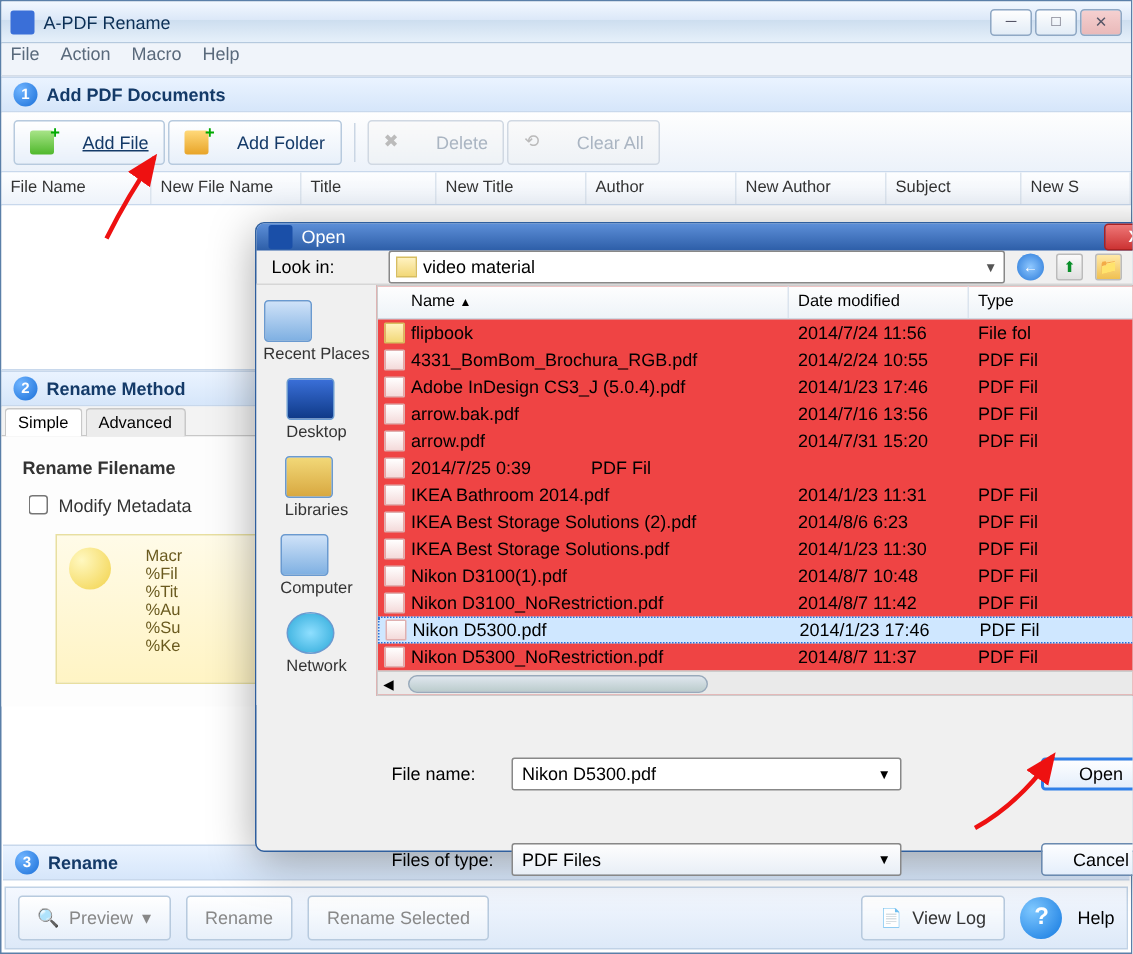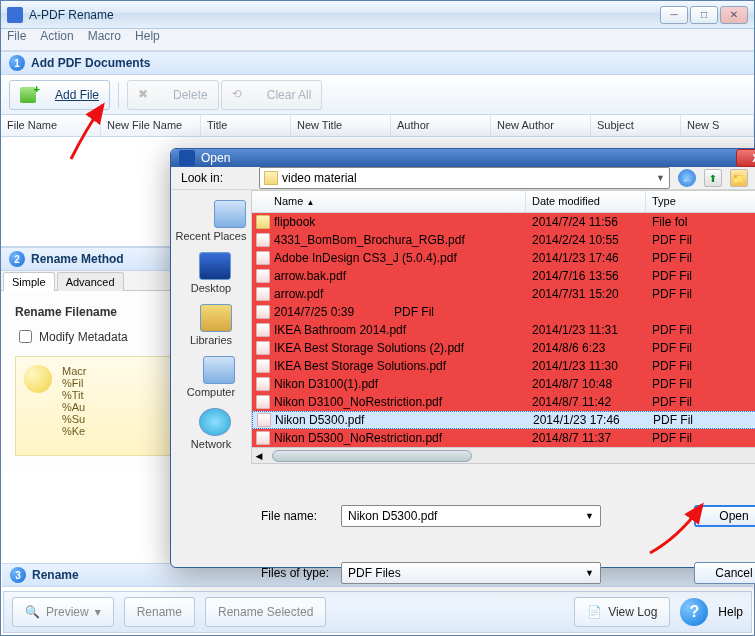--- a/index.html
+++ b/index.html
@@ -33,21 +33,21 @@
 .colhdr div { padding: 4px 6px; border-right: 1px solid #dbe4ee; }
 
 .listarea { height: 110px; background: #fff; border-bottom: 1px solid #c8d8ec; }
 
 .tabs { display: flex; font-size: 11px; border-bottom:1px solid #c8c8c8; padding-left:2px;background:#f3f3f3;}
 .tab { padding:3px 8px; border:1px solid #c8c8c8; border-bottom:none; background:#fff; border-radius:3px 3px 0 0; margin-right:2px; position:relative; top:1px;}
 .tab.inactive{background:#ececec;}
 
 .rename-area { padding: 14px 14px; font-size: 12px; color: #333; height: 180px; background:#fdfdfd;}
 .chk { display:flex;align-items:center;gap:4px;margin-top:8px;}
-.tipbox { margin-top:10px; width:250px; height:100px; background:linear-gradient(#fffbe8,#fff4c4); border:1px solid #e8dfa0; padding:8px; display:flex; gap:10px; font-size:11px; color:#6a5a1f;}
+.tipbox { margin-top:10px; width:250px; height:100px; background:linear-gradient(#fffbe8,#fff4c4); border:1px solid #e8dfa0; padding:8px; display:flex; gap:23px; font-size:11px; color:#6a5a1f;margin-left:22px;}
 .bulb{width:28px;height:28px;border-radius:50%;background:radial-gradient(circle at 30% 30%,#fff8c0,#f2d24a);}
 
 .bottombar { position:absolute; bottom:2px; left:2px; right:2px; height:42px; background:linear-gradient(#f4f8ff,#dde9f8); border:1px solid #c0d2e6; display:flex; align-items:center; padding:0 8px; gap:10px;}
 .bbtn { height:30px; border:1px solid #b7cade; border-radius:3px; background:linear-gradient(#fff,#e8f0fa); display:flex; align-items:center; padding:0 12px; font-size:12px; gap:6px; color:#888;}
 .bbtn.dark{color:#333;}
 .spacer{flex:1;}
 
 
 .arrow { position:absolute; pointer-events:none; }
 .arrow svg{overflow:visible;}
@@ -57,21 +57,21 @@
 .dlg-title { height:30px; background:linear-gradient(#5d8fd8,#2d5ea8); border-radius:5px 5px 0 0; display:flex; align-items:center; padding:0 8px; color:#fff; font-size:12px; }
 .dlg-title .icon{width:16px;height:16px;background:#1a4fa8;border-radius:2px;margin-right:6px;}
 .dlg-title .t{flex:1;}
 .dlg-close{width:40px;height:18px;border-radius:3px;background:linear-gradient(#e77,#c33);display:flex;align-items:center;justify-content:center;font-weight:bold;font-size:11px;border:1px solid #a22;}
 .dlg-look{height:34px;display:flex;align-items:center;padding:0 10px;gap:8px;font-size:12px;border-bottom:1px solid #d6d6d6;}
 .combo{flex:1;height:22px;border:1px solid #888;background:#fff;border-radius:2px;display:flex;align-items:center;padding:0 4px;font-size:12px;gap:4px;}
 .combo .down{margin-left:auto;font-size:9px;color:#555;}
 .nicon{width:18px;height:18px;border:1px solid #bbb;border-radius:2px;background:linear-gradient(#fafafa,#e0e0e0);display:flex;align-items:center;justify-content:center;font-size:10px;}
 .dlg-body{flex:1;display:flex;}
 .iconrail{width:80px;background:#f0f0f0;display:flex;flex-direction:column;align-items:center;padding-top:6px;gap:2px;}
-.railitem{display:flex;flex-direction:column;align-items:flex-end;font-size:11px;color:#333;gap:2px;padding:4px 0;}
+.railitem{display:flex;flex-direction:column;align-items:flex-start;font-size:11px;color:#333;gap:2px;padding:4px 0;}
 .railitem .ri{width:32px;height:28px;background:linear-gradient(#cfe2f8,#7fb0e2);border:1px solid #6a9ad0;border-radius:3px;}
 .filepane{flex:1;background:#ef4444;border:1px solid #ccc;margin:0 6px 6px 0;display:flex;flex-direction:column;position:relative;}
 .fp-hdr{height:22px;background:linear-gradient(#fefefe,#eef3f8);border-bottom:1px solid #d0d8e2;display:flex;font-size:11px;}
 .fp-hdr div{padding:4px 6px;border-right:1px solid #dbe4ee;}
 .fp-list{flex:1;overflow:hidden;font-size:12px;}
 .row{display:flex;align-items:center;height:18px;padding:0 4px;}
 .row .fi{width:14px;height:14px;margin-right:4px;background:linear-gradient(#fff,#f4dada);border:1px solid #e0b0b0;border-radius:1px;}
 .row .fn{flex:0 0 258px;white-space:nowrap;overflow:hidden;}
 .row .fd{flex:0 0 120px;white-space:nowrap;}
 .row .ft{flex:1;white-space:nowrap;}
@@ -112,20 +112,24 @@
   <div class="section-hdr">
     <div class="step-badge">1</div>
     <span>Add PDF Documents</span>
   </div>
 
   <div class="toolbar">
     <div class="tbtn">
       <span class="ticon i-addf"></span>
       <span style="text-decoration:underline">Add File</span>
     </div>
+    <div class="tbtn">
+      <span class="ticon i-addd"></span>
+      <span>Add Folder</span>
+    </div>
     <div class="sep"></div>
     <div class="tbtn disabled">
       <span class="ticon" style="color:#bbb">✖</span>
       <span>Delete</span>
     </div>
     <div class="tbtn disabled">
       <span class="ticon" style="color:#bbb">⟲</span>
       <span>Clear All</span>
     </div>
   </div>

